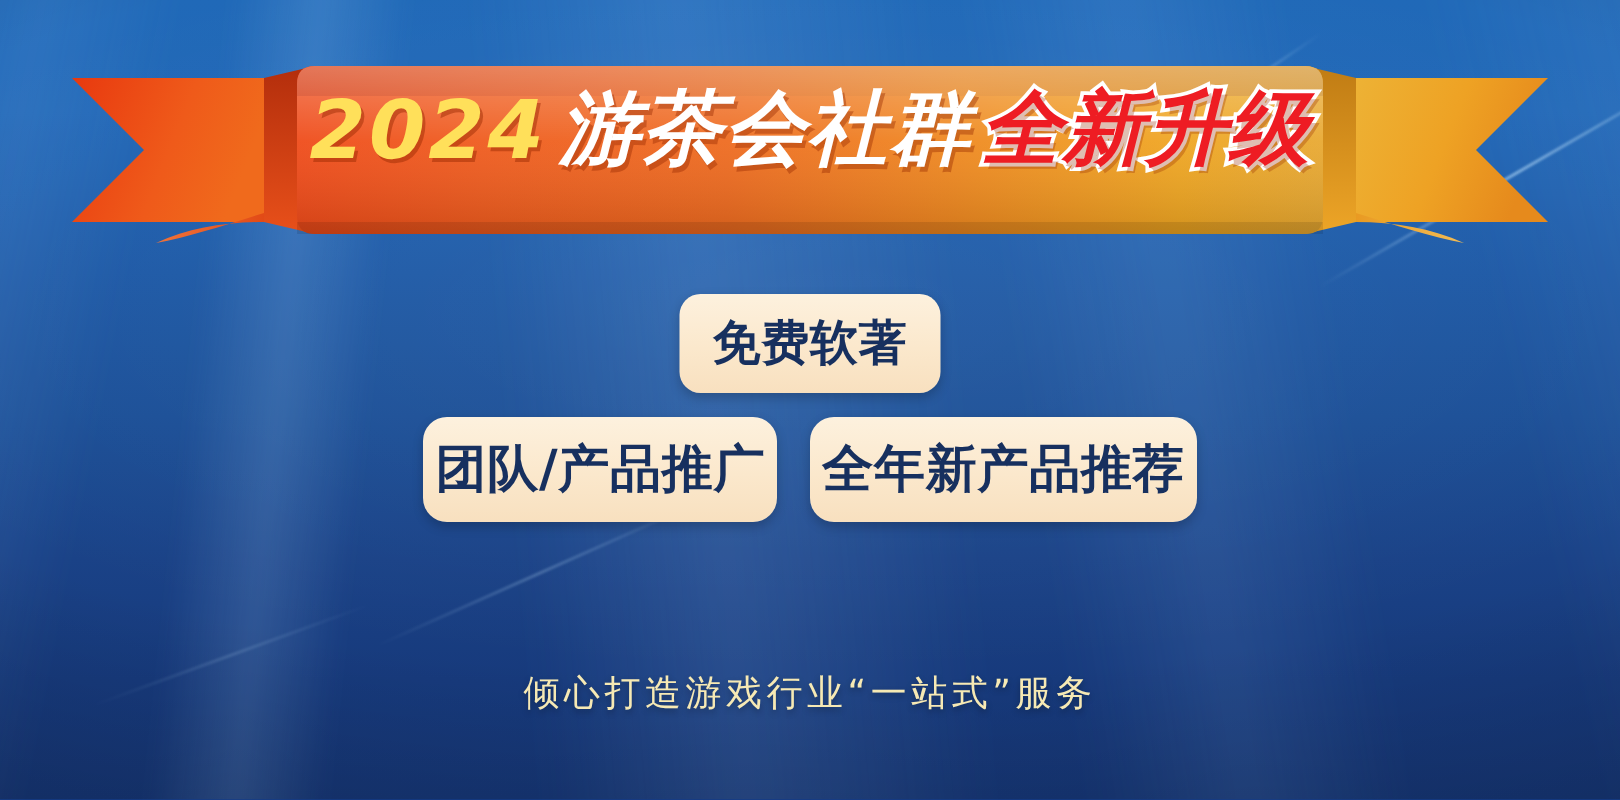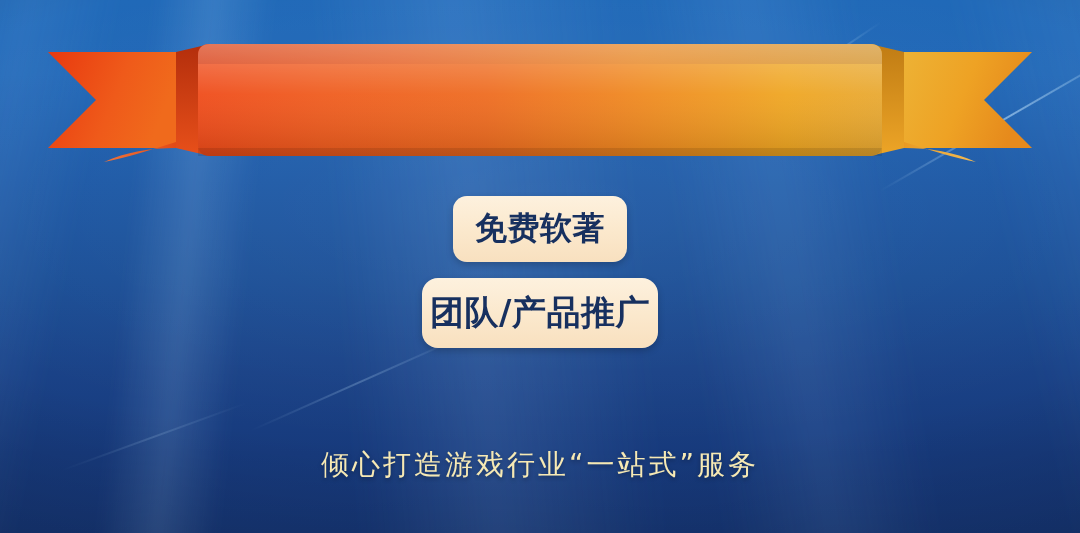--- a/index.html
+++ b/index.html
@@ -92,21 +92,21 @@
     font-family:"DejaVu Sans","Liberation Sans",sans-serif;
   }
   .r2 .pill{height:70px;border-radius:16px;padding:0 8px;}
   .r2 .pill span{font-size:34px;}
 
   
   #tagline{
     position:absolute;left:0;top:446px;width:1080px;
     text-align:center;
     color:#f6e9b4;
-    font-size:28px;
+    font-size:24px;
     letter-spacing:3px;
     white-space:nowrap;
     font-family:"DejaVu Sans","Liberation Sans",sans-serif;
     text-shadow:0 2px 4px rgba(0,0,0,.30);
   }
 </style>
 </head>
 <body>
 
 <div id="poster">
@@ -189,32 +189,40 @@
       <path d="M210,14 L870,14 Q882,14 882,26 L882,114 Q882,126 870,126 L210,126 Q198,126 198,114 L198,26 Q198,14 210,14 Z" fill="url(#gMain)"></path>
 
       <path d="M210,14 L870,14 Q882,14 882,26 L882,34 L198,34 L198,26 Q198,14 210,14 Z" fill="url(#gMainTop)" opacity="0.85"></path>
 
       <path d="M210,14 L870,14 Q882,14 882,26 L882,114 Q882,126 870,126 L210,126 Q198,126 198,114 L198,26 Q198,14 210,14 Z" fill="url(#gGloss)"></path>
 
       <rect x="198" y="118" width="684" height="8" fill="#000000" opacity="0.10"></rect>
     </svg>
   </div>
 
+  <div class="ribbon-title">
+    <span class="rt rt-year">2024</span>
+    <span class="rt rt-white">游茶会社群</span>
+    <span class="rt rt-red">全新升级</span>
+  </div>
 
   <div class="rows">
 
     <div class="btn-row r1">
       <div class="pill">
         <span>免费软著</span>
       </div>
     </div>
 
     <div class="btn-row r2">
       <div class="pill">
         <span>团队/产品推广</span>
       </div>
+      <div class="pill">
+        <span>全年新产品推荐</span>
+      </div>
     </div>
 
   </div>
 
   <div id="tagline">倾心打造游戏行业“一站式”服务</div>
 
 </div>
 
 </body></html>

